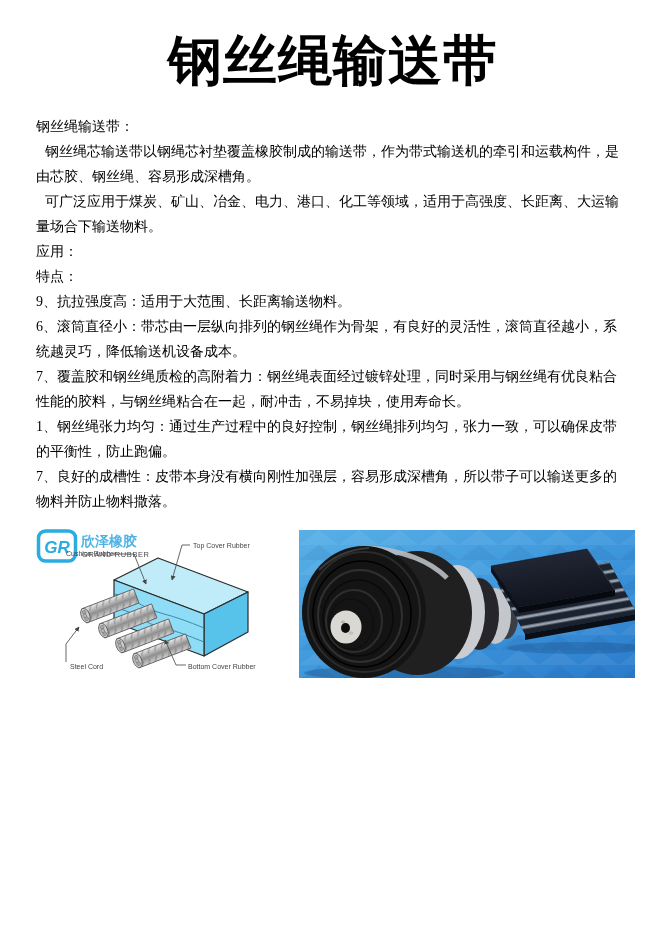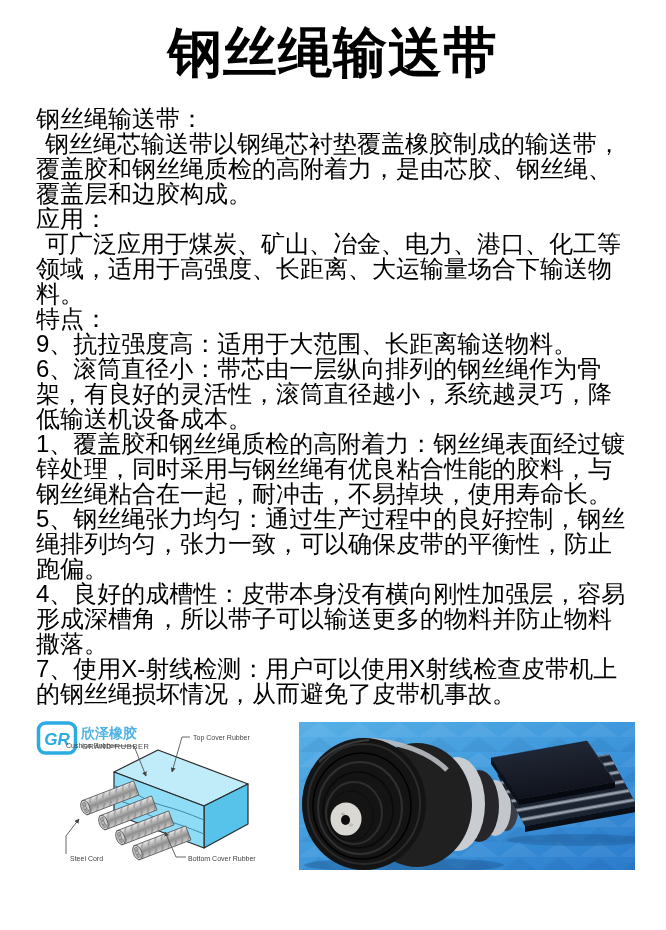--- a/index.html
+++ b/index.html
@@ -6,29 +6,30 @@
   html, body { margin: 0; padding: 0; }
   body {
     width: 666px; height: 930px;
     background: #ffffff;
     font-family: "Liberation Sans", "DejaVu Sans", sans-serif;
     color: #000;
     overflow: hidden;
   }
   .page { width: 666px; height: 930px; position: relative; }
   .title {
-    margin: 0; padding-top: 20px;
+    margin: 0; padding-top: 28px;
     font-size: 54px; line-height: 64px;
     font-weight: 700; text-align: center;
     letter-spacing: 1px;
   }
   .content {
     margin: 22px 37px 0 36px;
-    font-size: 24px; line-height: 25px;
+    font-size: 14px; line-height: 25px;
     letter-spacing: 0;
+    font-family: Liberation Serif, serif;
   }
   .content p { margin: 0; }
   .gap { margin-top: 25px; }
   .indent { text-indent: 9px; }
   .figures {
     margin-top: 14px;
     padding-left: 36px;
     display: flex;
     align-items: flex-start;
     gap: 7px;
@@ -39,32 +40,31 @@
 </style>
 </head>
 <body>
 
 <div class="page">
 
   <h1 class="title">钢丝绳输送带</h1>
 
   <div class="content">
     <p>钢丝绳输送带：</p>
-    <p class="gap indent">钢丝绳芯输送带以钢绳芯衬垫覆盖橡胶制成的输送带，覆盖胶和钢丝绳质检的高附着力，是由芯胶、钢丝绳、覆盖层和边胶构成。</p>
-
+    <p class="gap indent">钢丝绳芯输送带以钢绳芯衬垫覆盖橡胶制成的输送带，作为带式输送机的牵引和运载构件，是由芯胶、钢丝绳、容易形成深槽角。</p>
+
+    <p class="gap indent">可广泛应用于煤炭、矿山、冶金、电力、港口、化工等领域，适用于高强度、长距离、大运输量场合下输送物料。</p>
     <p class="gap">应用：</p>
-    <p class="gap indent">可广泛应用于煤炭、矿山、冶金、电力、港口、化工等领域，适用于高强度、长距离、大运输量场合下输送物料。</p>
 
     <p class="gap">特点：</p>
     <p>9、抗拉强度高：适用于大范围、长距离输送物料。</p>
     <p>6、滚筒直径小：带芯由一层纵向排列的钢丝绳作为骨架，有良好的灵活性，滚筒直径越小，系统越灵巧，降低输送机设备成本。</p>
-    <p>1、覆盖胶和钢丝绳质检的高附着力：钢丝绳表面经过镀锌处理，同时采用与钢丝绳有优良粘合性能的胶料，与钢丝绳粘合在一起，耐冲击，不易掉块，使用寿命长。</p>
-    <p>5、钢丝绳张力均匀：通过生产过程中的良好控制，钢丝绳排列均匀，张力一致，可以确保皮带的平衡性，防止跑偏。</p>
-    <p>4、良好的成槽性：皮带本身没有横向刚性加强层，容易形成深槽角，所以带子可以输送更多的物料并防止物料撒落。</p>
-    <p>7、使用X-射线检测：用户可以使用X射线检查皮带机上的钢丝绳损坏情况，从而避免了皮带机事故。</p>
+    <p>7、覆盖胶和钢丝绳质检的高附着力：钢丝绳表面经过镀锌处理，同时采用与钢丝绳有优良粘合性能的胶料，与钢丝绳粘合在一起，耐冲击，不易掉块，使用寿命长。</p>
+    <p>1、钢丝绳张力均匀：通过生产过程中的良好控制，钢丝绳排列均匀，张力一致，可以确保皮带的平衡性，防止跑偏。</p>
+    <p>7、良好的成槽性：皮带本身没有横向刚性加强层，容易形成深槽角，所以带子可以输送更多的物料并防止物料撒落。</p>
   </div>
 
   <div class="figures">
 
     <div class="figure-left">
       <svg viewBox="0 0 256 162" width="256" height="162">
         <defs>
           <marker id="arr" viewBox="0 0 8 8" refX="7" refY="4" markerWidth="5.5" markerHeight="5.5" orient="auto">
             <path d="M0,0 L8,4 L0,8 Z" fill="#444"></path>
           </marker>

